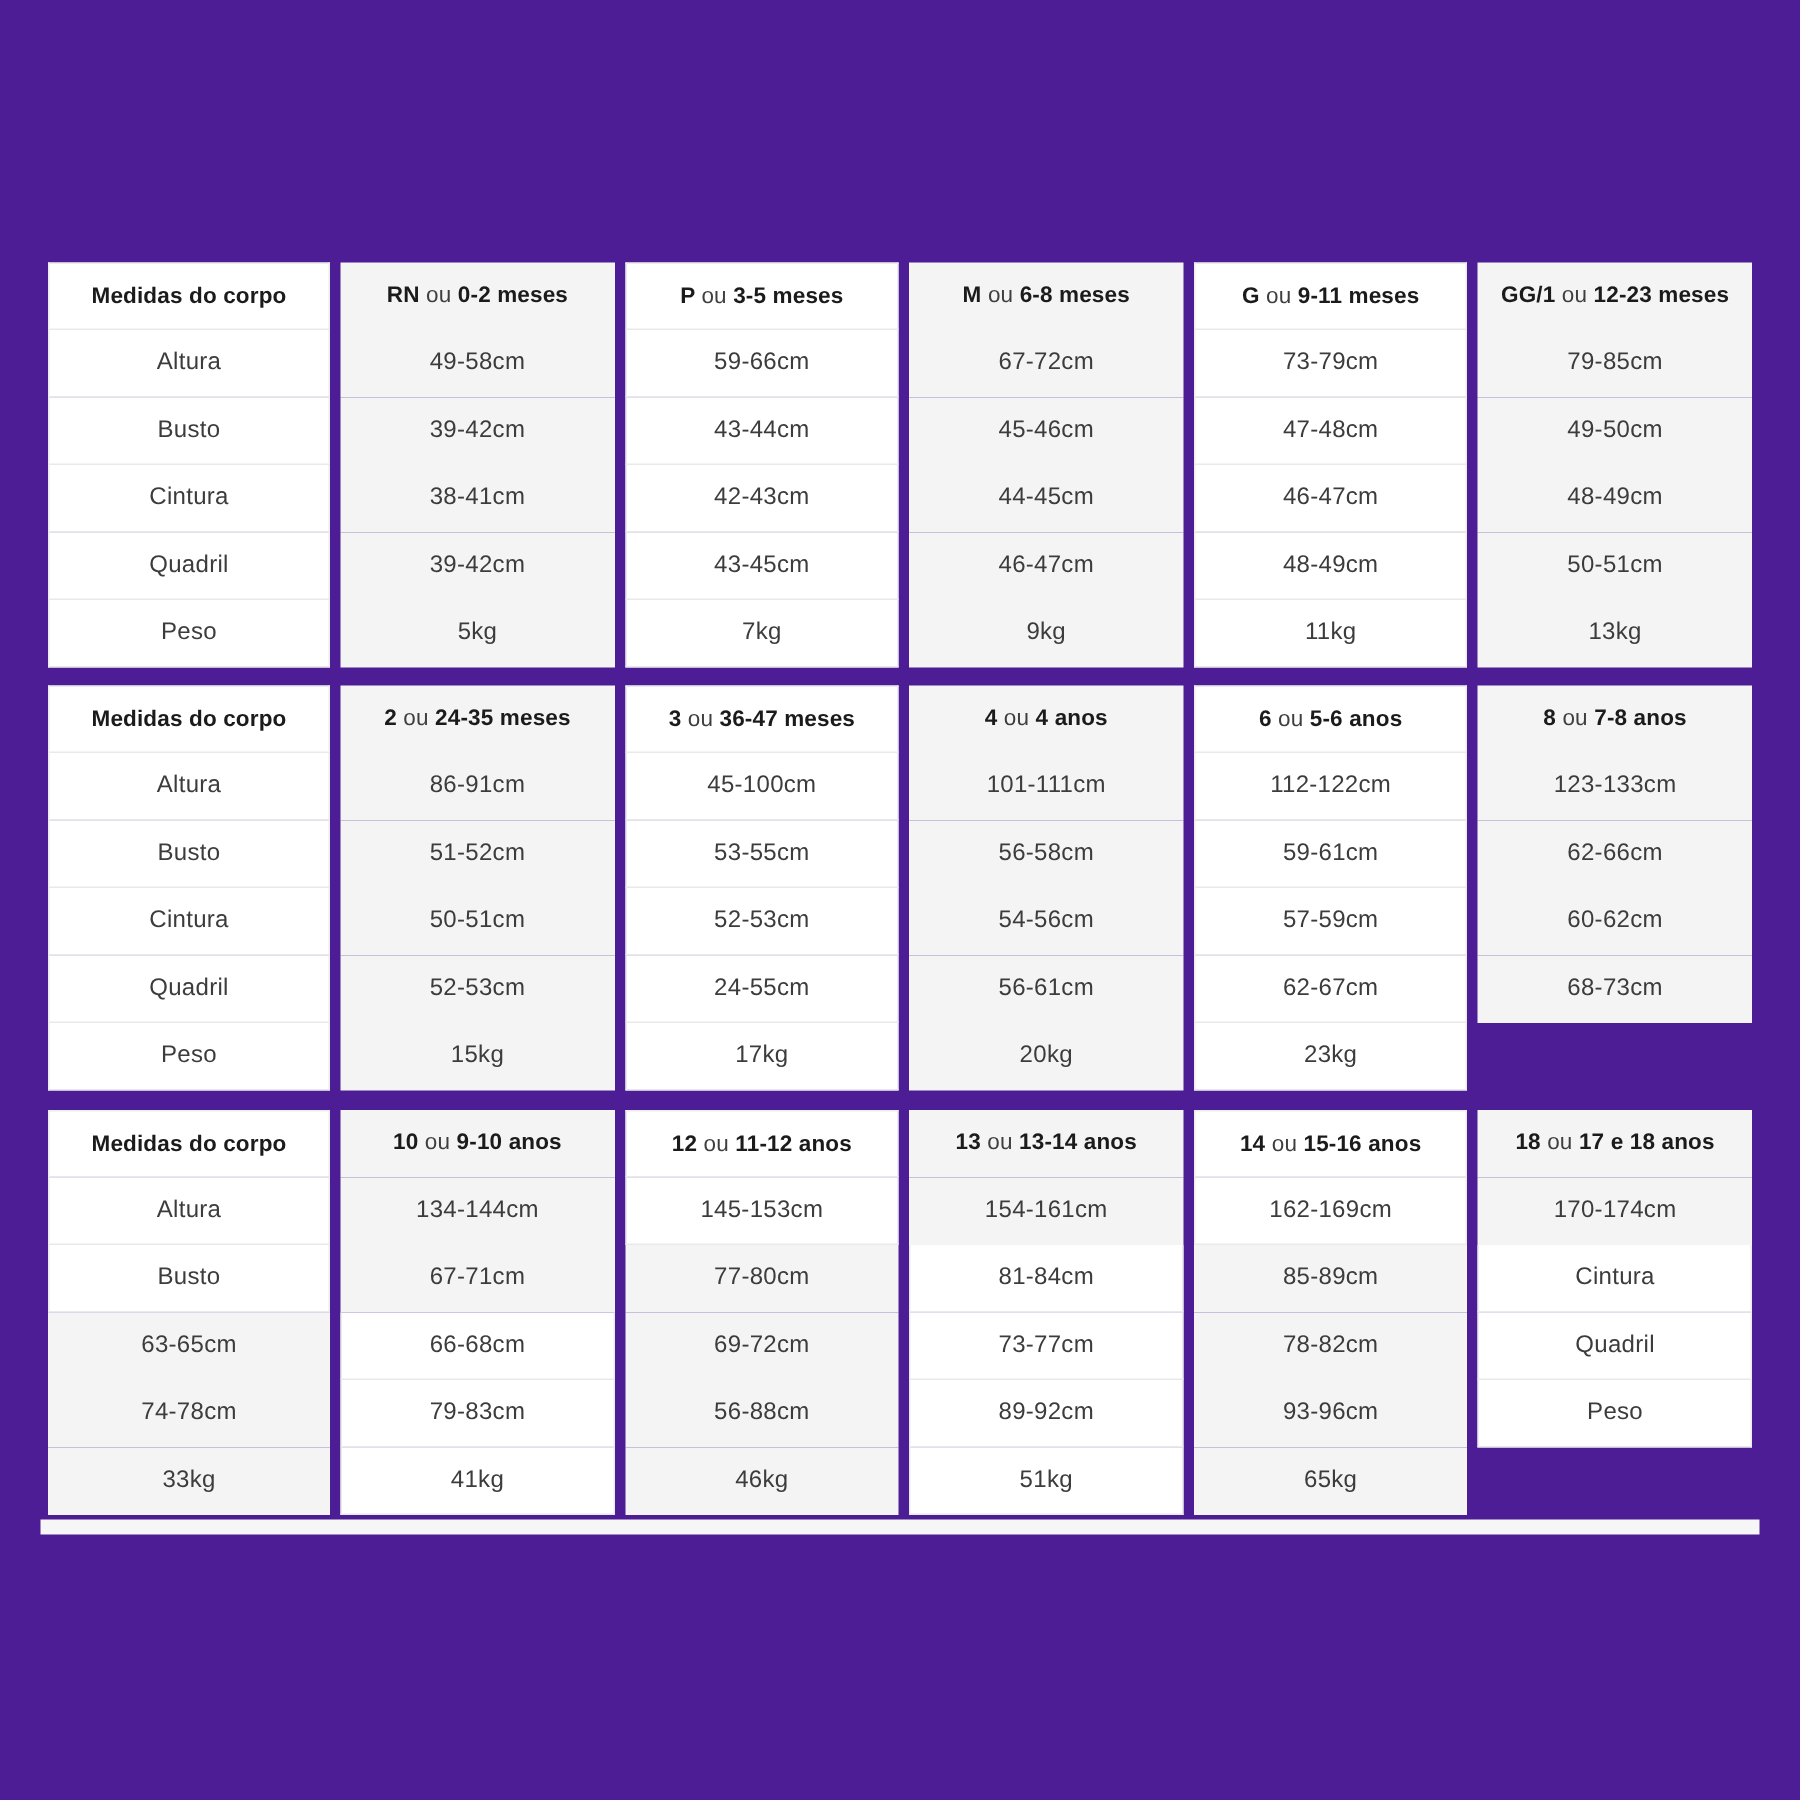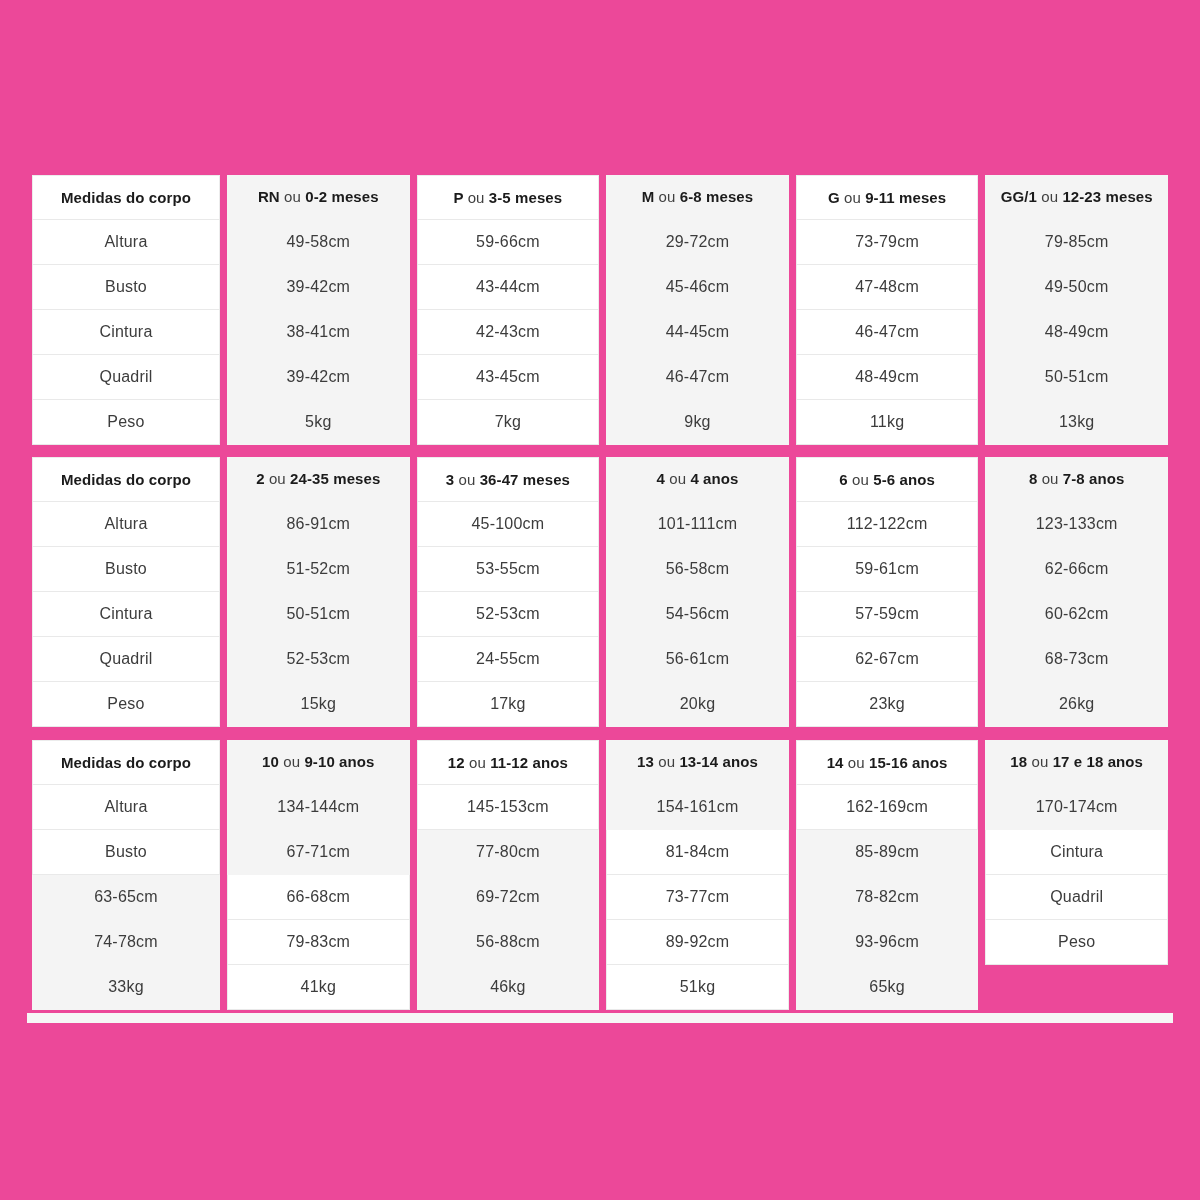--- a/index.html
+++ b/index.html
@@ -1,18 +1,18 @@
 <!DOCTYPE html>
 <html><head>
 <meta charset="utf-8">
 <style>
   * { margin:0; padding:0; box-sizing:border-box; }
   html, body { width:1200px; height:1200px; background:#ffffff; }
   body { font-family:"Liberation Sans","DejaVu Sans",sans-serif; }
-  .canvas { position:relative; width:1200px; height:1200px; overflow:hidden; background:#ec4899; }
+  .canvas { position:relative; width:1200px; height:1200px; overflow:hidden; background:#4c1d95; }
 
   .size-table {
     position:absolute; left:32px; width:1136px;
     display:grid;
     grid-template-columns:188px 1fr 1fr 1fr 1fr 1fr;
     column-gap:7px;
     grid-auto-rows:45px;
   }
   #table-1 { top:175px; }
   #table-2 { top:457px; }
@@ -52,21 +52,21 @@
     <div class="cell head w">Medidas do corpo</div>
     <div class="cell head g"><b>RN</b> <span class="conj">ou</span> <b>0-2 meses</b></div>
     <div class="cell head w"><b>P</b> <span class="conj">ou</span> <b>3-5 meses</b></div>
     <div class="cell head g"><b>M</b> <span class="conj">ou</span> <b>6-8 meses</b></div>
     <div class="cell head w"><b>G</b> <span class="conj">ou</span> <b>9-11 meses</b></div>
     <div class="cell head g"><b>GG/1</b> <span class="conj">ou</span> <b>12-23 meses</b></div>
 
     <div class="cell w">Altura</div>
     <div class="cell g">49-58cm</div>
     <div class="cell w">59-66cm</div>
-    <div class="cell g">29-72cm</div>
+    <div class="cell g">67-72cm</div>
     <div class="cell w">73-79cm</div>
     <div class="cell g">79-85cm</div>
 
     <div class="cell w">Busto</div>
     <div class="cell g">39-42cm</div>
     <div class="cell w">43-44cm</div>
     <div class="cell g">45-46cm</div>
     <div class="cell w">47-48cm</div>
     <div class="cell g">49-50cm</div>
 
@@ -126,21 +126,20 @@
     <div class="cell w">24-55cm</div>
     <div class="cell g">56-61cm</div>
     <div class="cell w">62-67cm</div>
     <div class="cell g">68-73cm</div>
 
     <div class="cell w">Peso</div>
     <div class="cell g">15kg</div>
     <div class="cell w">17kg</div>
     <div class="cell g">20kg</div>
     <div class="cell w">23kg</div>
-    <div class="cell g">26kg</div>
   </section>
 
   <section class="size-table" id="table-3">
     <div class="cell head w">Medidas do corpo</div>
     <div class="cell head g"><b>10</b> <span class="conj">ou</span> <b>9-10 anos</b></div>
     <div class="cell head w"><b>12</b> <span class="conj">ou</span> <b>11-12 anos</b></div>
     <div class="cell head g"><b>13</b> <span class="conj">ou</span> <b>13-14 anos</b></div>
     <div class="cell head w"><b>14</b> <span class="conj">ou</span> <b>15-16 anos</b></div>
     <div class="cell head g"><b>18</b> <span class="conj">ou</span> <b>17 e 18 anos</b></div>
 

